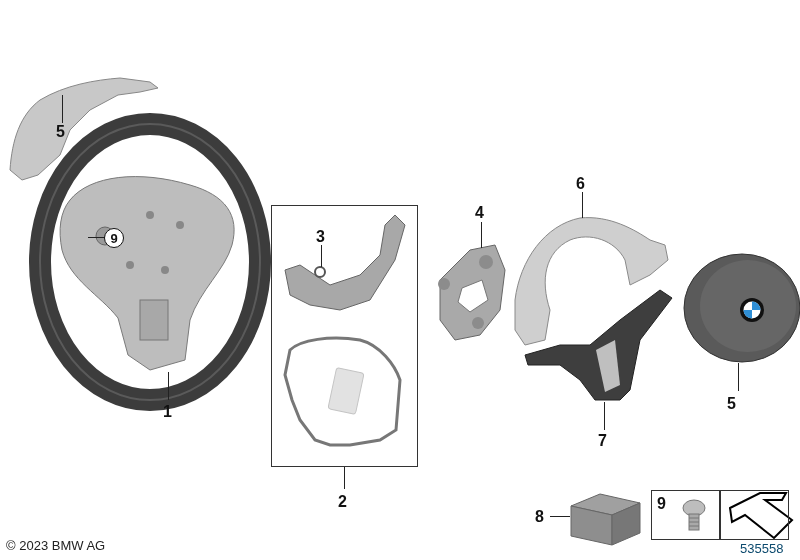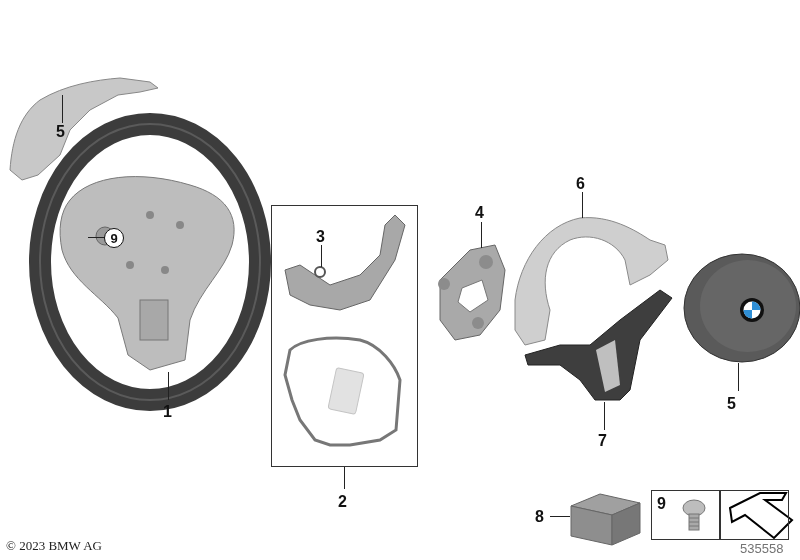--- a/index.html
+++ b/index.html
@@ -1,22 +1,22 @@
 <!DOCTYPE html>
 <html><head>
 <meta charset="utf-8">
 <style>
   html, body { margin:0; padding:0; background:#ffffff; }
   body { width:800px; height:560px; position:relative; overflow:hidden; font-family:"Liberation Sans", sans-serif; }
   .stage { position:absolute; left:0; top:0; width:800px; height:560px; }
   .callout { position:absolute; font-family:"Liberation Sans", sans-serif; font-weight:bold; font-size:16px; color:#111; line-height:1; }
   .leader { position:absolute; background:#222; }
   .group-box { position:absolute; border:1.5px solid #333; box-sizing:border-box; }
-  .copyright { position:absolute; left:6px; top:538px; font-size:13px; color:#222; font-family:Liberation Serif, serif; }
-  .docnum { position:absolute; left:740px; top:541px; font-size:13px; color:#737373; font-family:"Liberation Sans", sans-serif; }
+  .copyright { position:absolute; left:6px; top:538px; font-size:13px; color:#222; font-family:Liberation Sans, sans-serif; }
+  .docnum { position:absolute; left:740px; top:541px; font-size:13px; color:#0c4a6e; font-family:"Liberation Sans", sans-serif; }
   .circled { position:absolute; width:20px; height:20px; border:1.5px solid #111; border-radius:50%; background:#fff; display:flex; align-items:center; justify-content:center; font-weight:bold; font-size:13px; color:#111; box-sizing:border-box; }
   .legend-box { position:absolute; border:1px solid #333; box-sizing:border-box; }
   svg { position:absolute; left:0; top:0; }
 </style>
 </head>
 <body>
 
 <div class="stage">
 
   <svg width="800" height="560" viewBox="0 0 800 560">

